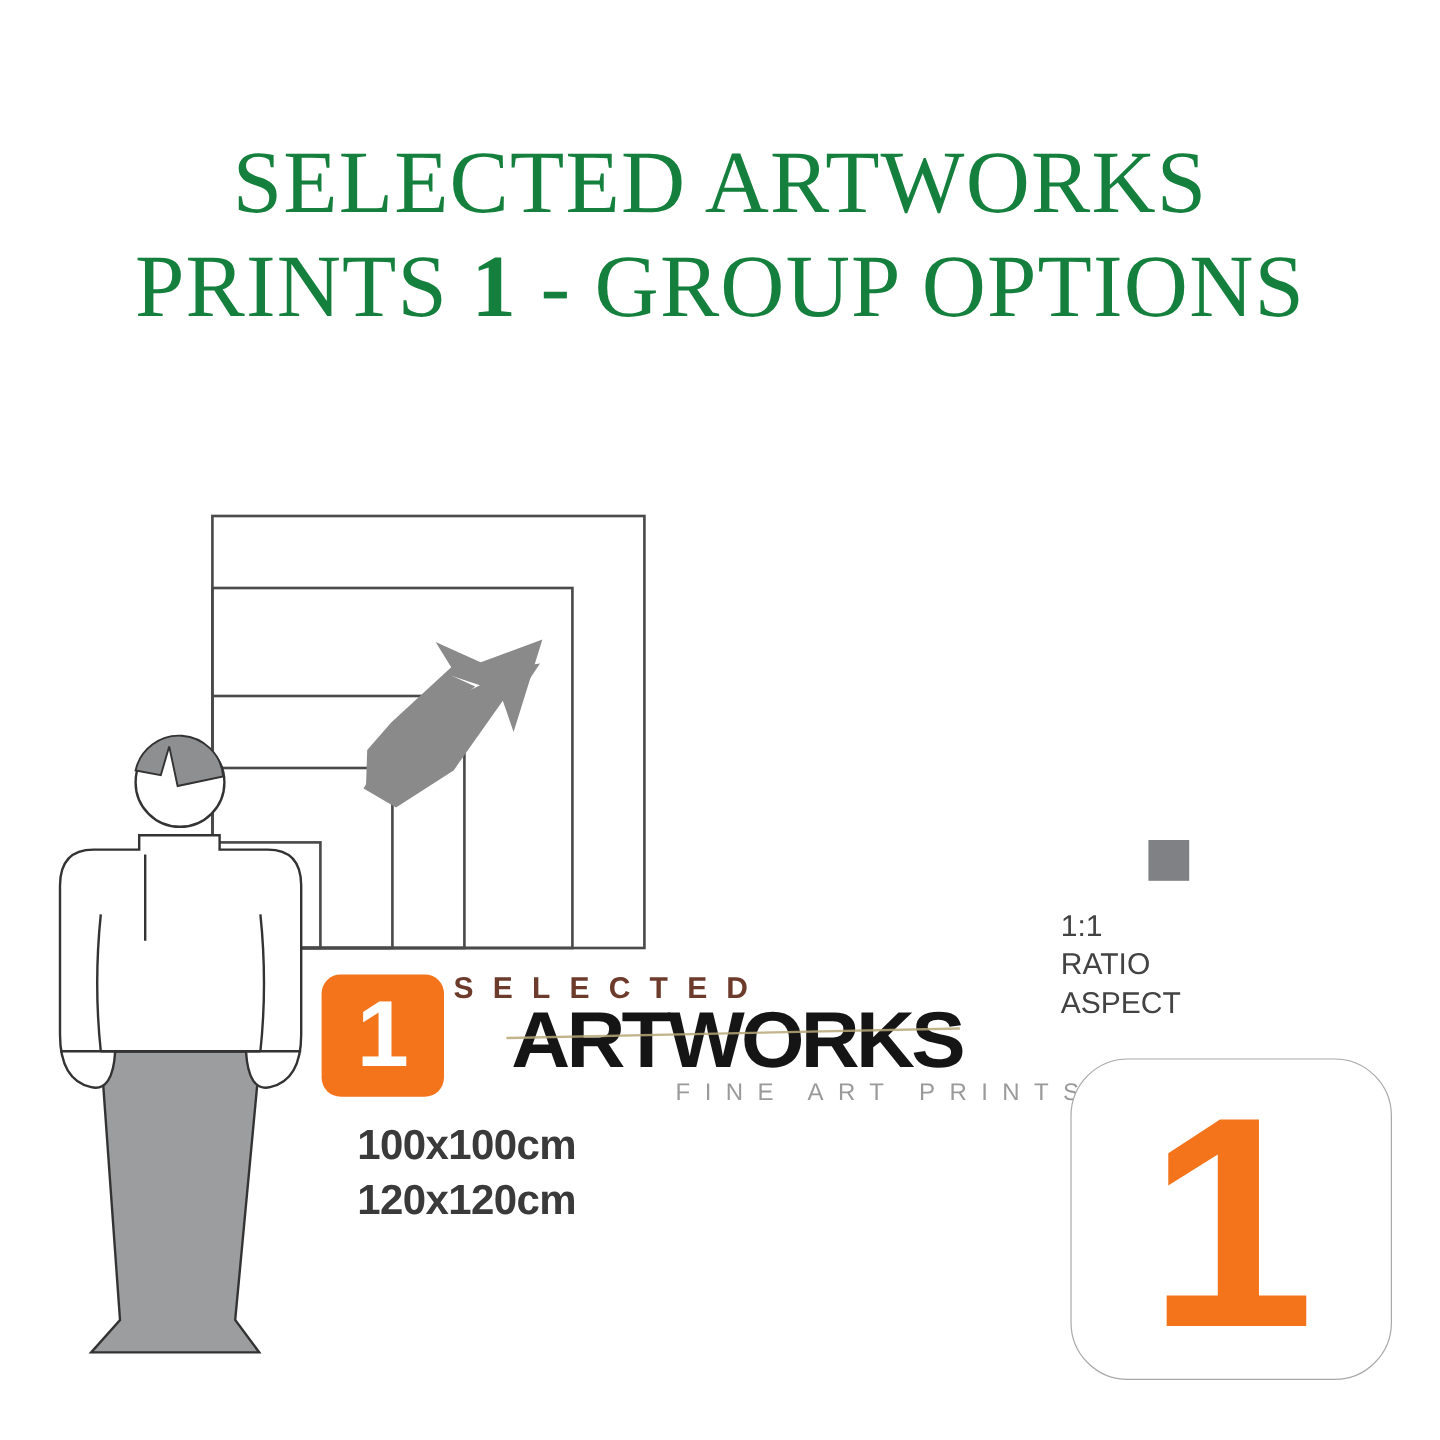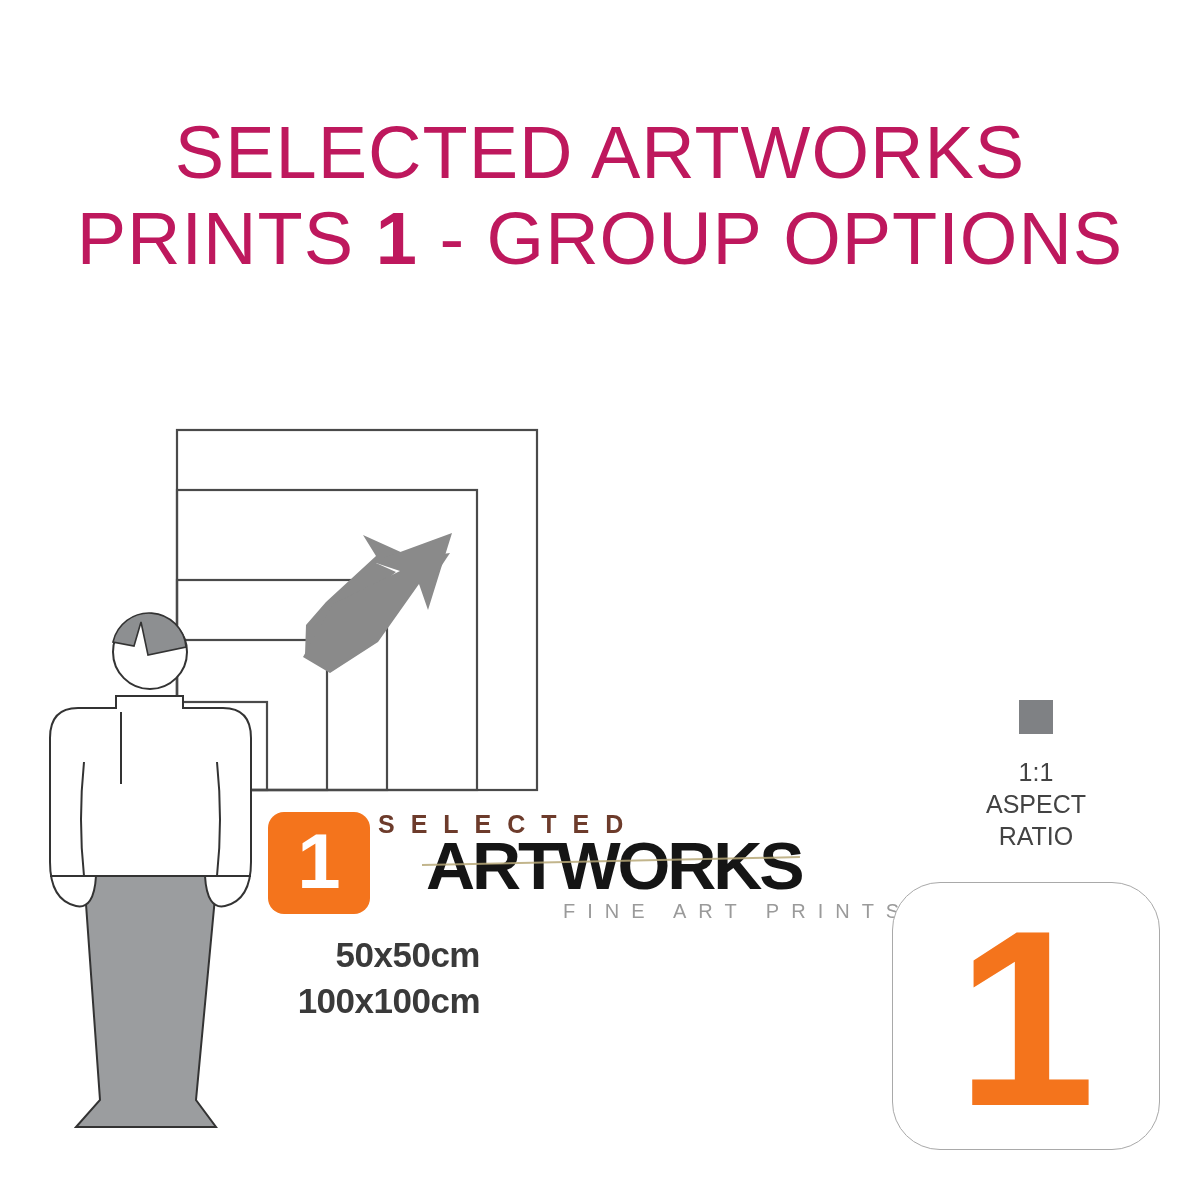--- a/index.html
+++ b/index.html
@@ -26,25 +26,25 @@
 
   
   #title-block {
     position: absolute;
     left: 0;
     top: 110px;
     width: 1200px;
     text-align: center;
   }
   .title-line {
-    font-family: Liberation Sans, sans-serif;
+    font-family: Liberation Serif, serif;
     font-size: 74px;
     line-height: 86px;
     letter-spacing: 1px;
-    color: #be185d;
+    color: #15803d;
     font-weight: 400;
     white-space: nowrap;
   }
   .title-line .num {
     font-weight: bold;
   }
 
   
   #squares-group {
     position: absolute;
@@ -156,24 +156,23 @@
     font-size: 35px;
     line-height: 46px;
     font-weight: bold;
     color: #3a3a3a;
     letter-spacing: -0.5px;
   }
 
   
   #aspect-block {
     position: absolute;
-    left: 946px;
+    left: 884px;
     top: 700px;
     width: 180px;
-    text-align: center;
   }
   #aspect-swatch {
     width: 34px;
     height: 34px;
     background: #7f8184;
     margin: 0 auto 22px auto;
   }
   .aspect-line {
     font-family: "Liberation Sans", sans-serif;
     font-size: 25px;
@@ -294,28 +293,28 @@
     </div>
     <div id="logo-wordmark">
       <div id="logo-selected">SELECTED</div>
       <div id="logo-artworks">ARTWORKS</div>
       <div id="logo-strike"></div>
       <div id="logo-tagline">FINE ART PRINTS</div>
     </div>
   </div>
 
   <div id="size-list">
-    <div class="size-item">50x50cm</div>
     <div class="size-item">100x100cm</div>
+    <div class="size-item">120x120cm</div>
   </div>
 
   <div id="aspect-block">
     <div id="aspect-swatch"></div>
     <div class="aspect-line">1:1</div>
+    <div class="aspect-line">RATIO</div>
     <div class="aspect-line">ASPECT</div>
-    <div class="aspect-line">RATIO</div>
   </div>
 
   <div id="number-card">
     <span id="number-card-num">1</span>
   </div>
 
 </div>
 
 </body></html>

